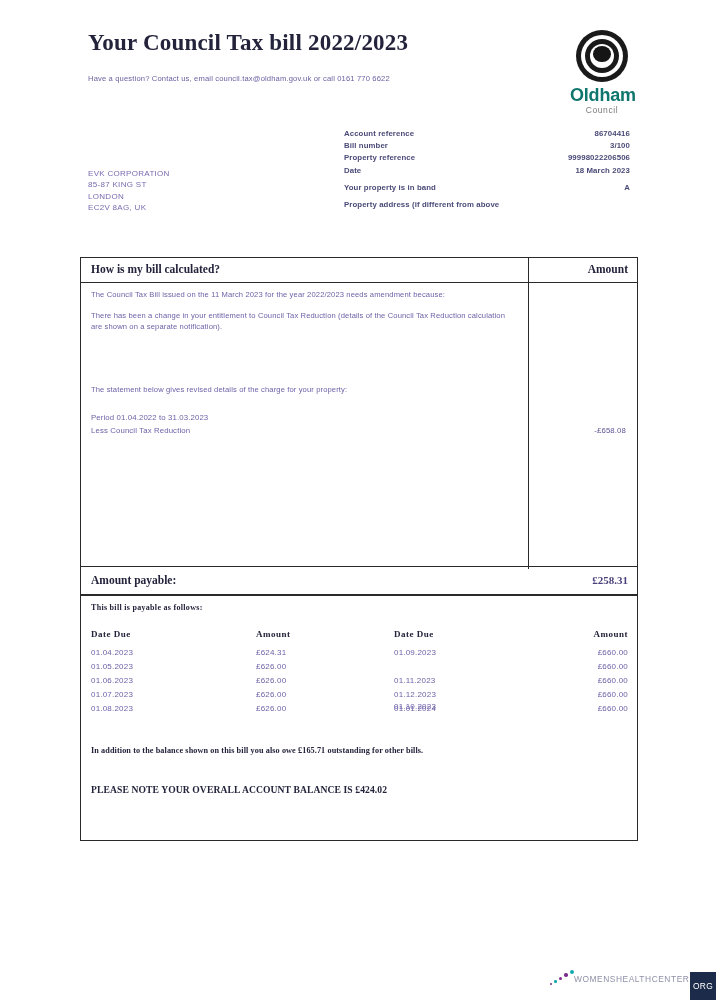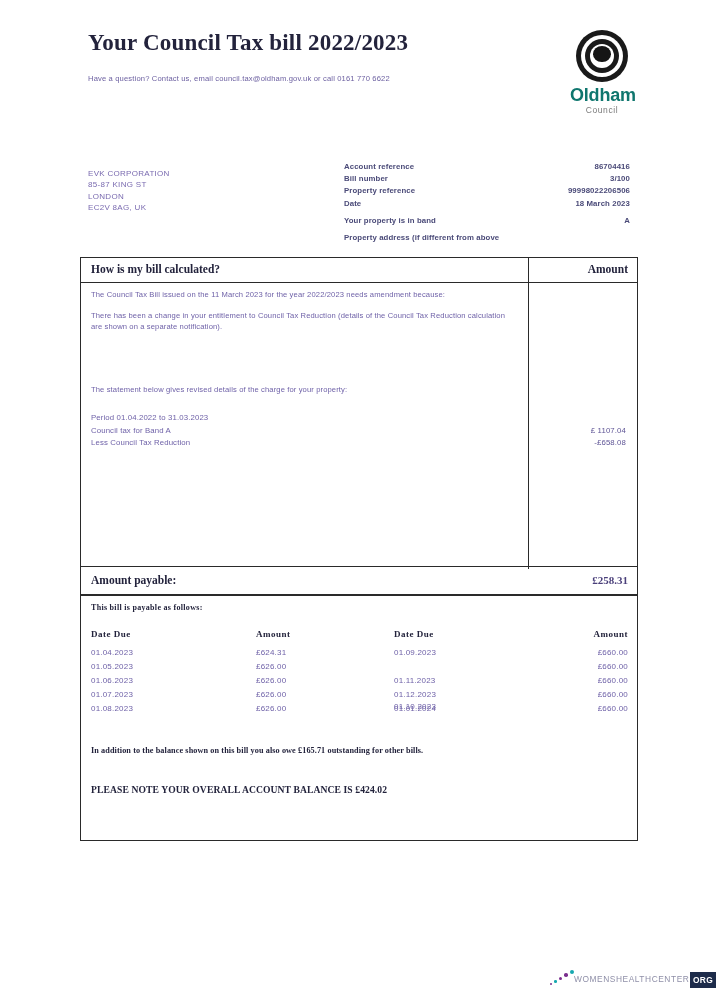--- a/index.html
+++ b/index.html
@@ -22,21 +22,21 @@
   .logo .r4{position:absolute;left:14px;top:14px;width:24px;height:24px;border-radius:50%;background:#fff;}
   .logo .r5{position:absolute;left:17px;top:16px;width:18px;height:16px;border-radius:50% 50% 48% 48%;background:#151515;}
   .logo .name{font-family:"Liberation Sans",sans-serif;font-weight:bold;font-size:18px;
         color:#0f766e;margin-top:3px;letter-spacing:-.2px;}
   .logo .sub{font-size:8.5px;color:#7a7a7a;letter-spacing:.6px;margin-top:-1px;}
 
   
   .addr{position:absolute;left:88px;top:168px;font-size:8px;line-height:11.4px;
         color:#7a6bb0;letter-spacing:.3px;}
   .meta{position:absolute;left:344px;top:128px;width:294px;font-size:7.8px;
-        line-height:12.2px;color:#4a4a78;letter-spacing:.1px;margin-top:33px;}
+        line-height:12.2px;color:#4a4a78;letter-spacing:.1px;}
   .meta .row{position:relative;height:12.2px;}
   .meta .row.gap{margin-top:5px;}
   .meta .lbl{font-weight:bold;}
   .meta .val{position:absolute;right:8px;top:0;font-weight:bold;}
 
   
   .calc{position:absolute;left:80px;top:257px;width:558px;height:338px;
         border:1.4px solid #2a2a2a;box-sizing:border-box;}
   .calc .hdr{position:relative;height:24px;border-bottom:1.4px solid #2a2a2a;}
   .calc .hdr .h1{position:absolute;left:10px;top:5px;font-family:"Liberation Serif",serif;
@@ -76,21 +76,21 @@
          font-weight:bold;font-size:8.2px;color:#23233c;letter-spacing:.1px;}
   .note2{position:absolute;left:10px;top:188px;font-family:"Liberation Serif",serif;
          font-weight:bold;font-size:9.6px;color:#23233c;letter-spacing:.1px;}
 
   
   .wm{position:absolute;left:548px;top:968px;width:168px;height:26px;}
   .wm .dots{position:absolute;left:0;top:2px;width:34px;height:18px;}
   .wm .d{position:absolute;border-radius:50%;background:#8e2b8e;}
   .wm .txt{position:absolute;left:26px;top:6px;font-size:8.4px;color:#8f8fa8;letter-spacing:.55px;}
   .wm .org{position:absolute;right:0;top:4px;background:#1d2b4a;color:#fff;font-size:8.4px;
-        font-weight:bold;padding:3px 3px;letter-spacing:.3px;}
+        font-weight:normal;padding:9px 3px;letter-spacing:.3px;}
 </style>
 </head>
 <body>
 
 <div class="page">
 
   <div class="title">Your Council Tax bill 2022/2023</div>
   <div class="contact">Have a question? Contact us, email council.tax@oldham.gov.uk or call 0161 770 6622</div>
 
   <div class="logo">
@@ -146,24 +146,20 @@
     <div class="vline"></div>
     <div class="body">
       <div class="narr">
         <p class="blk">The Council Tax Bill issued on the 11 March 2023 for the year 2022/2023 needs amendment because:</p>
         <p>There has been a change in your entitlement to Council Tax Reduction (details of the Council Tax Reduction calculation are shown on a separate notification).</p>
       </div>
       <div class="stmt">The statement below gives revised details of the charge for your property:</div>
       <div class="lines">
         <div class="li">Period  01.04.2022 to 31.03.2023</div>
         <div class="li">
-          <span>Council tax for Band A</span>
-          <span class="amt">£ 1107.04</span>
-        </div>
-        <div class="li">
           <span>Less Council Tax Reduction</span>
           <span class="amt">-£658.08</span>
         </div>
       </div>
     </div>
     <div class="payable">
       <span class="t">Amount payable:</span>
       <span class="v">£258.31</span>
     </div>
   </div>

